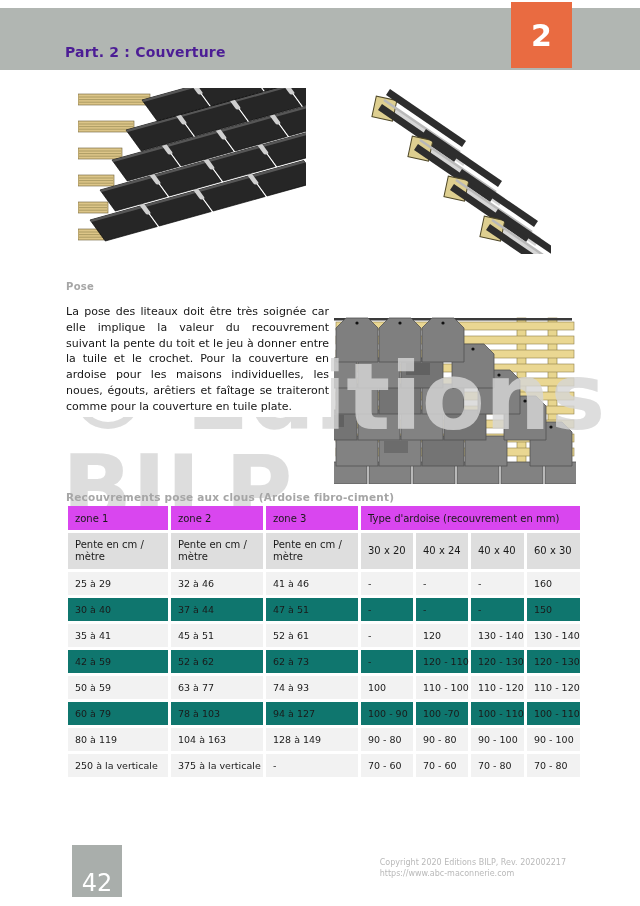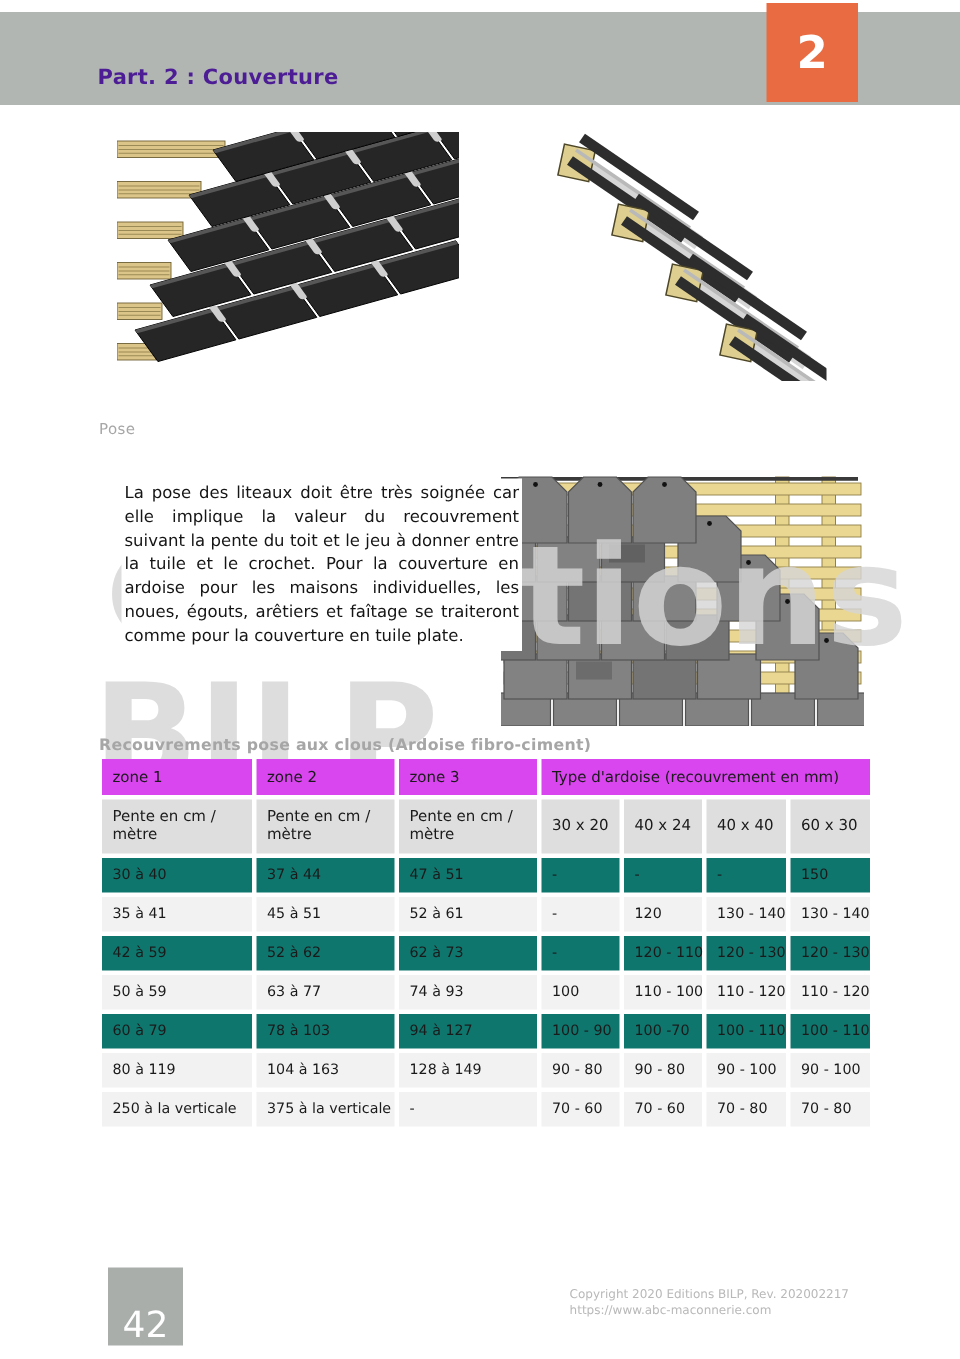--- a/index.html
+++ b/index.html
@@ -15,22 +15,22 @@
   .chapter-badge span{color:#fff;font-size:30px;font-weight:bold}
   
   .illu{position:absolute;z-index:1}
   #illu1{left:78px;top:88px;width:228px;height:164px}
   #illu2{left:366px;top:84px;width:185px;height:170px}
   #illu3{left:334px;top:314px;width:242px;height:170px}
   
   .watermark{position:absolute;left:62px;top:352px;z-index:2;font-weight:bold;color:#d6d6d6;opacity:.82;
     font-size:92px;line-height:92px;white-space:nowrap;pointer-events:none}
   
-  .pose-label{position:absolute;left:66px;top:281px;font-size:10px;font-weight:normal;color:#a6a6a6;letter-spacing:.3px;z-index:3}
-  .paragraph{position:absolute;left:64px;top:302px;width:263px;margin:17px;padding:2px;background:#ffffff;z-index:3;
+  .pose-label{position:absolute;left:66px;top:281px;font-size:10px;font-weight:bold;color:#a6a6a6;letter-spacing:.3px;z-index:3}
+  .paragraph{position:absolute;left:64px;top:302px;width:263px;margin:0;padding:2px;background:#ffffff;z-index:3;
     font-size:11px;line-height:15.8px;text-align:justify;color:#151515}
   
   .table-title{position:absolute;left:66px;top:491px;font-size:10.5px;font-weight:bold;color:#a6a6a6;z-index:3;letter-spacing:.2px}
   .rec-table{position:absolute;left:65px;top:503px;z-index:3;border-collapse:separate;border-spacing:3px;
     table-layout:fixed;width:518px}
   .rec-table td{padding:0 7px;vertical-align:middle;color:#1a1a1a}
   .rec-table .c0{width:100px}.rec-table .c1{width:92px}.rec-table .c2{width:92px}
   .rec-table .c3{width:52px}.rec-table .c4{width:52px}.rec-table .c5{width:53px}.rec-table .c6{width:53px}
   .rec-table tr.h1 td{background:#d946ef;height:24px;font-size:10px}
   .rec-table tr.h2 td{background:#dedede;height:36px;font-size:10px;line-height:12px}
@@ -264,20 +264,29 @@
         <td>Pente en cm / mètre</td>
         <td>Pente en cm / mètre</td>
         <td>Pente en cm / mètre</td>
         <td>30 x 20</td>
         <td>40 x 24</td>
         <td>40 x 40</td>
         <td>60 x 30</td>
       </tr>
     </thead>
   <tbody>
+      <tr class="odd">
+        <td>25 à 29</td>
+        <td>32 à 46</td>
+        <td>41 à 46</td>
+        <td>-</td>
+        <td>-</td>
+        <td>-</td>
+        <td>160</td>
+      </tr>
       <tr class="even">
         <td>30 à 40</td>
         <td>37 à 44</td>
         <td>47 à 51</td>
         <td>-</td>
         <td>-</td>
         <td>-</td>
         <td>150</td>
       </tr>
       <tr class="odd">

